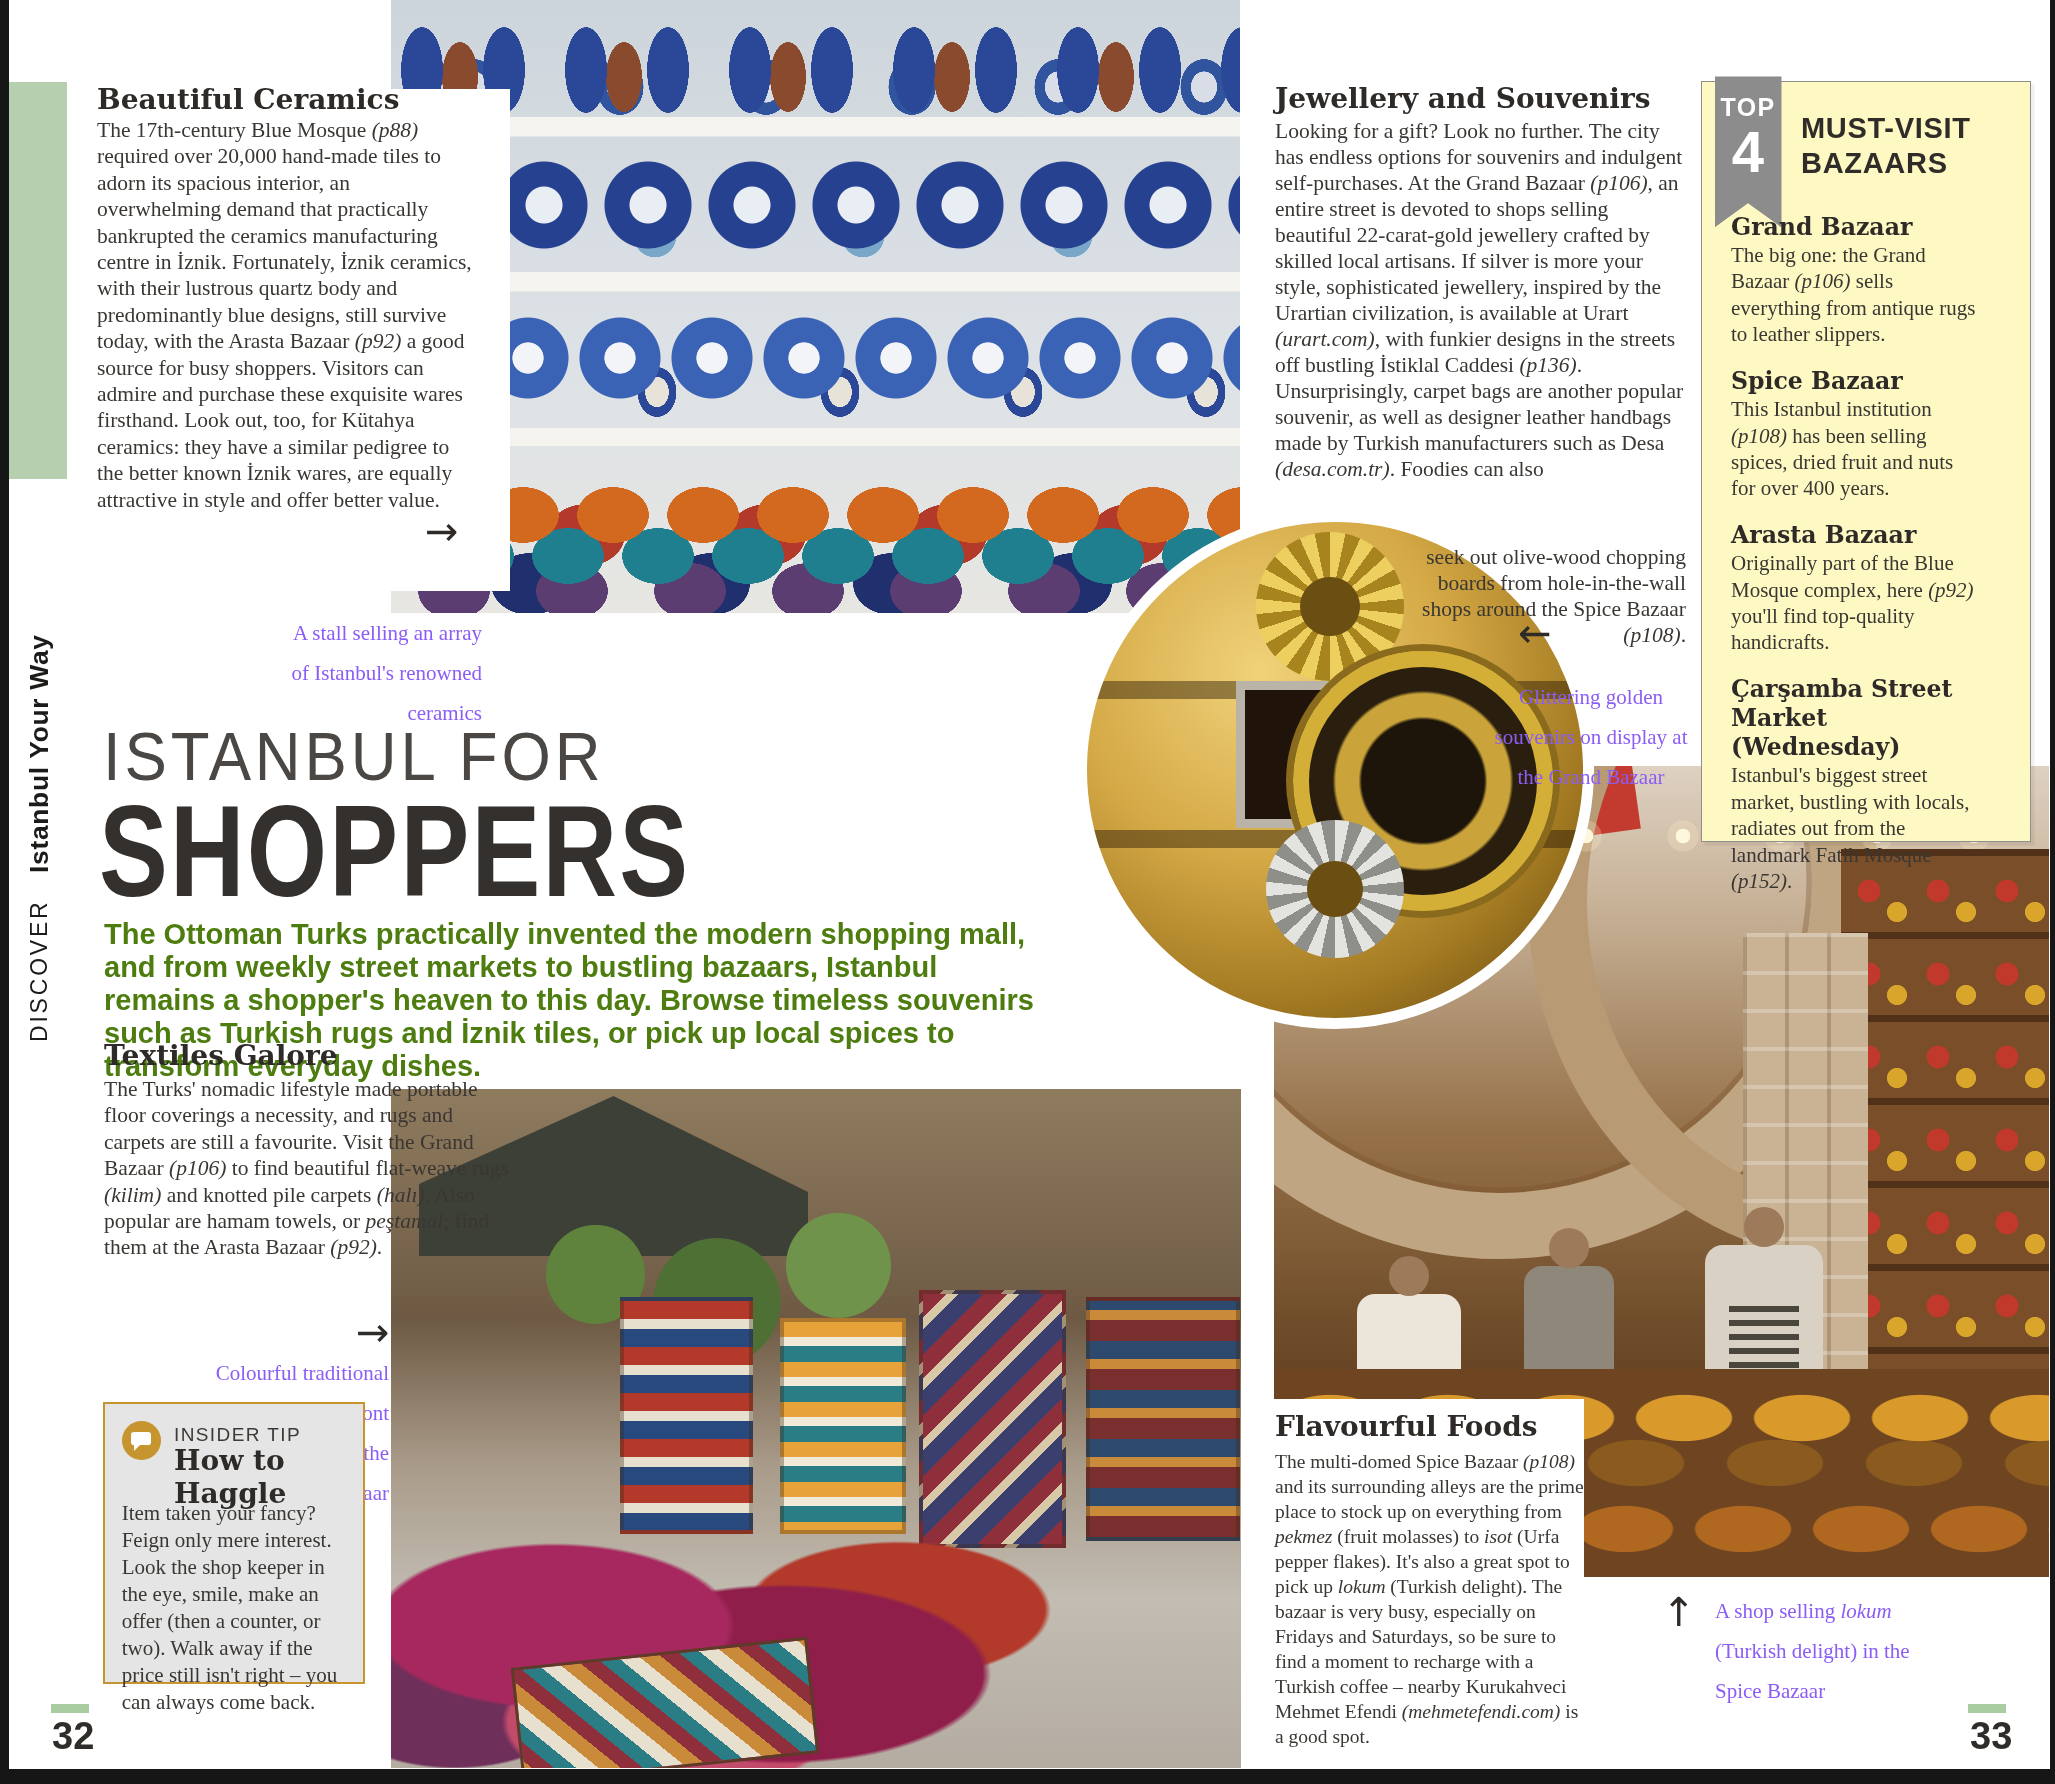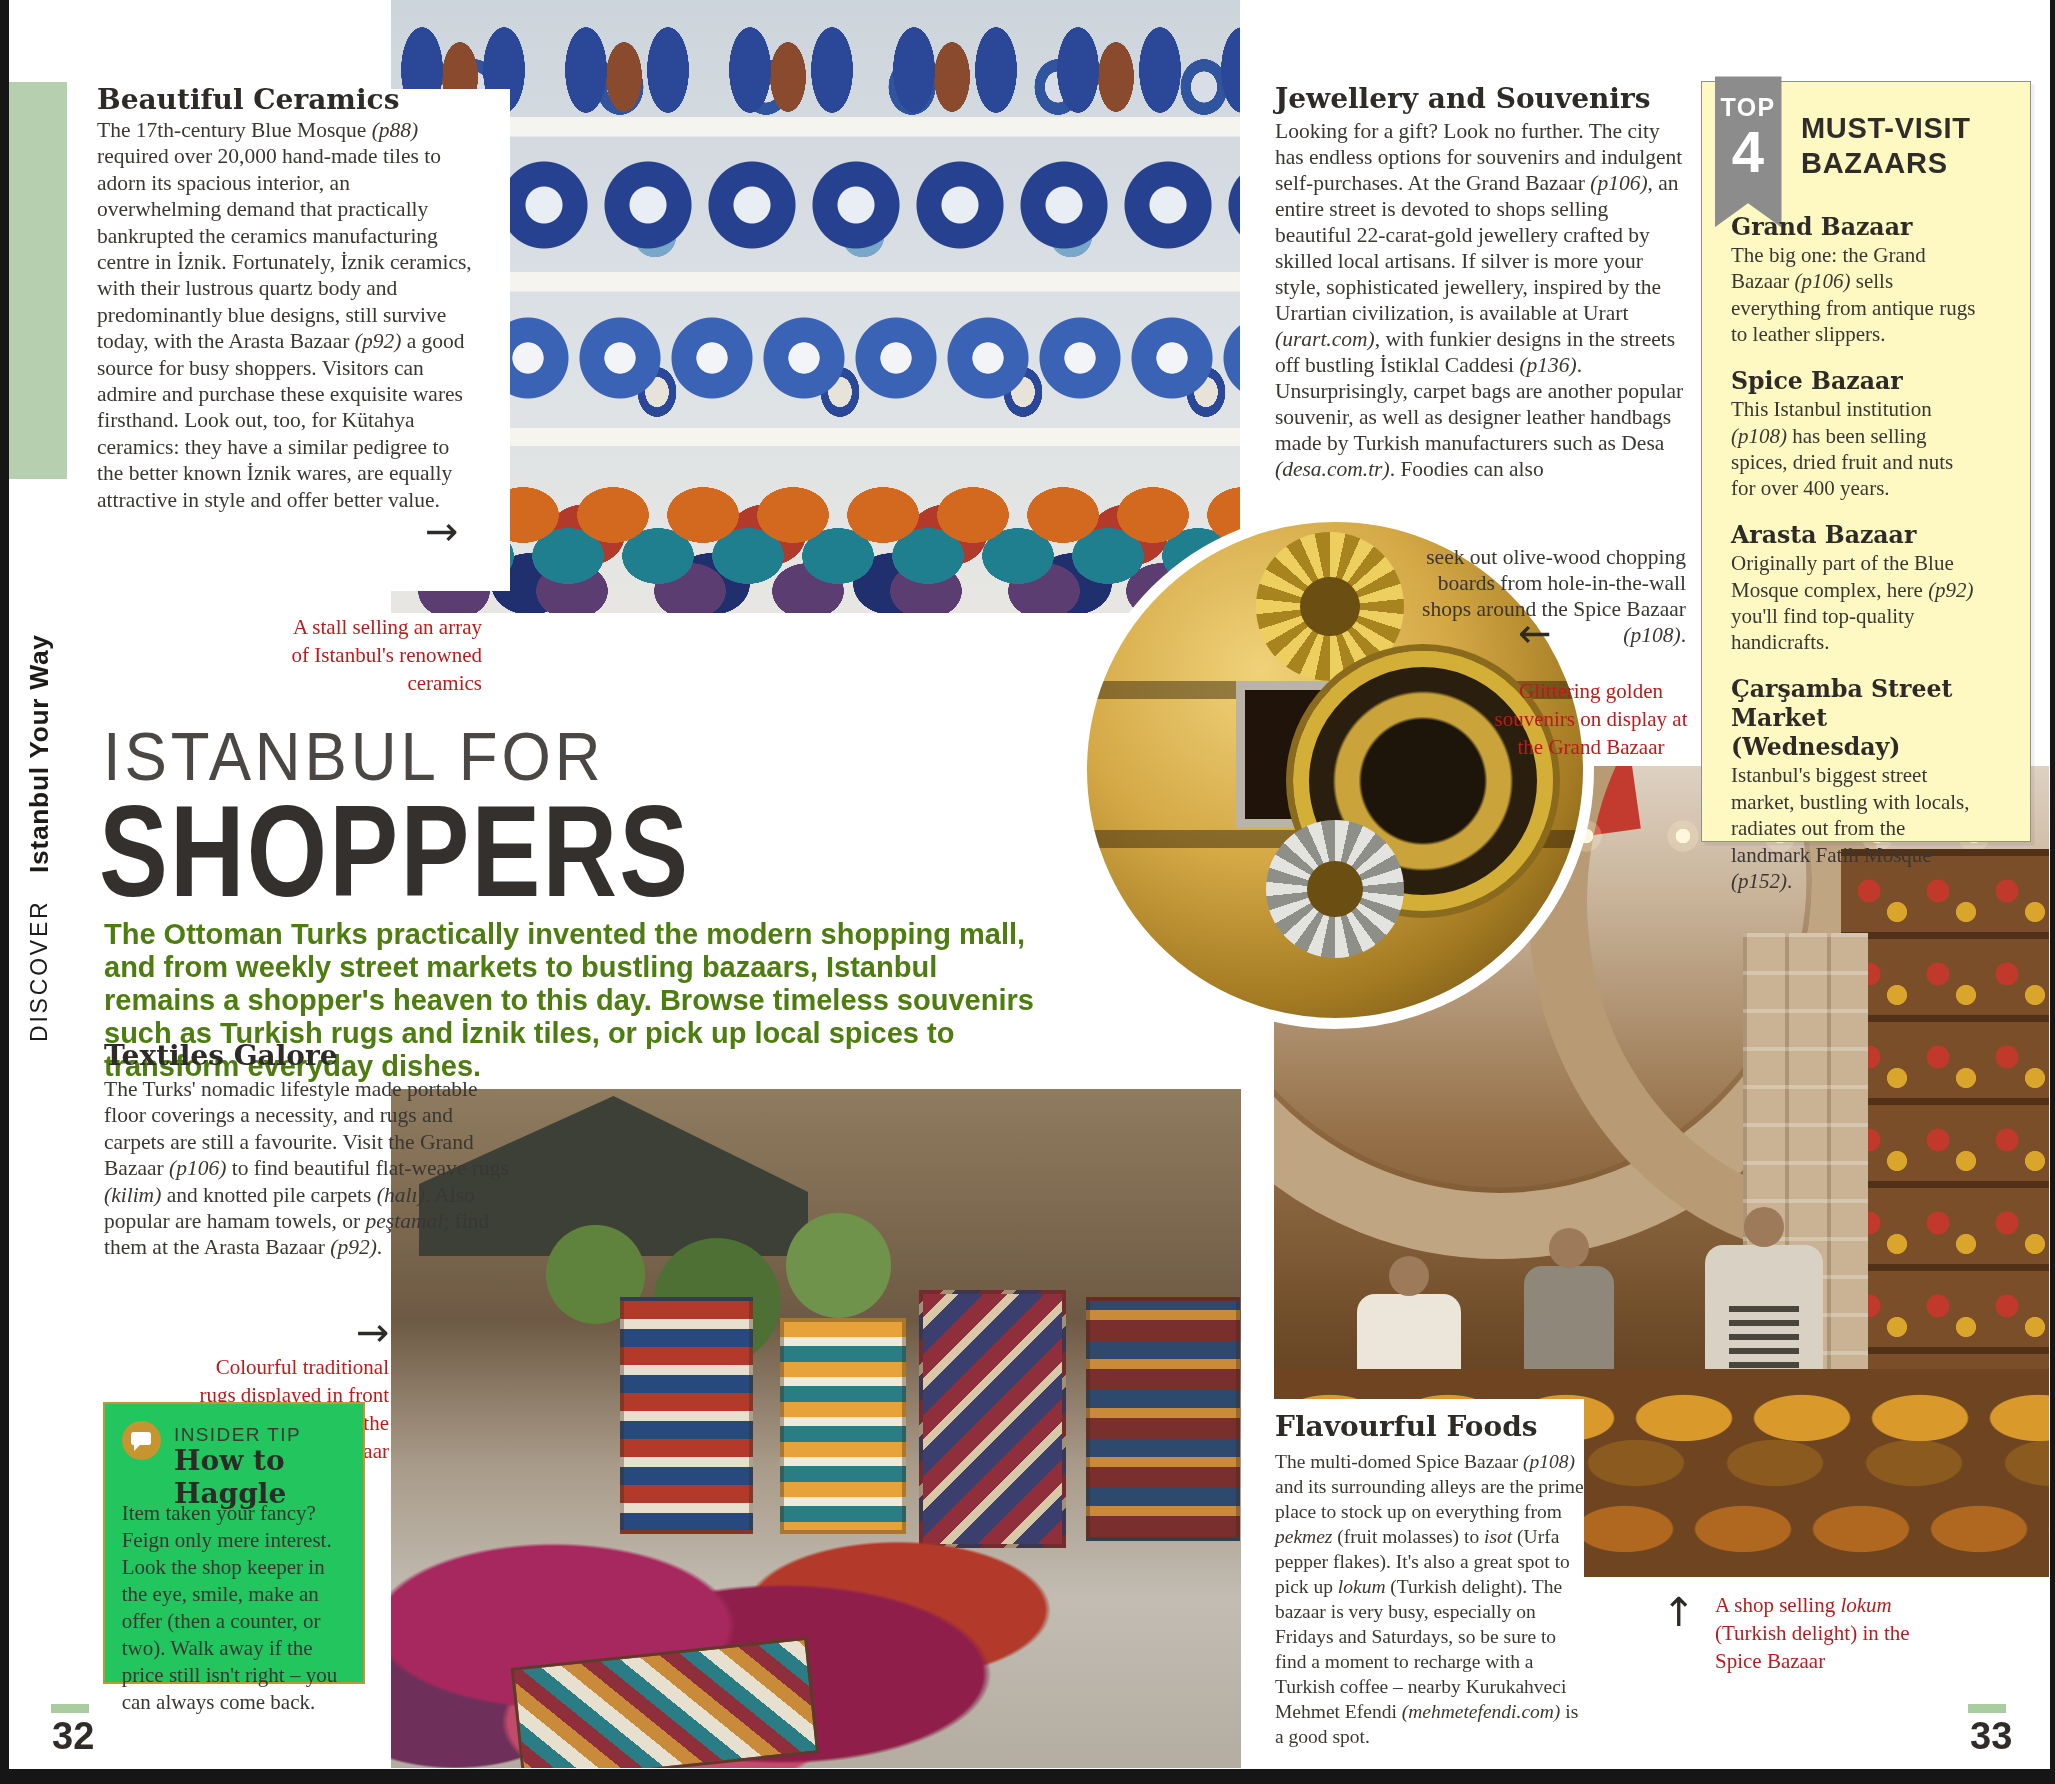--- a/index.html
+++ b/index.html
@@ -15,31 +15,31 @@
   .green-tab{left:9px;top:82px;width:58px;height:397px;background:#b5cfaf;}
   .spine{left:7px;top:486px;height:556px;width:64px;writing-mode:vertical-rl;transform:rotate(180deg);
          display:flex;align-items:center;font-family:"Liberation Sans",sans-serif;color:#1d1b19;}
   .spine-discover{font-size:23px;letter-spacing:2.8px;}
   .spine-title{font-size:26.4px;font-weight:bold;margin-inline-start:26.4px;letter-spacing:0.7px;}
   
   .h-sec{position:absolute;font-family:"DejaVu Serif",serif;font-weight:bold;font-size:28px;color:#2d2a27;}
   .body-txt{position:absolute;font-size:21.5px;line-height:26.4px;color:#3a3733;}
   .body-txt i{font-style:italic;}
   
-  .cap{position:absolute;font-size:21px;line-height:28px;color:#b91c1c;}
+  .cap{position:absolute;font-size:21px;line-height:40px;color:#8b5cf6;}
   .cap-arrow{position:absolute;font-family:"DejaVu Sans",sans-serif;font-size:40px;color:#2d2a27;line-height:40px;}
   
   .kicker{position:absolute;left:103px;top:717px;font-family:"Liberation Sans",sans-serif;
           font-size:69px;letter-spacing:4.2px;color:#4a4744;transform:scaleX(.92);transform-origin:left top;}
   .big-title{position:absolute;left:99px;top:777px;font-family:"Liberation Sans",sans-serif;font-weight:bold;
           font-size:129px;letter-spacing:2.8px;color:#34302d;transform:scaleX(.80);transform-origin:left top;}
   .intro{position:absolute;left:104px;top:918px;width:934px;font-family:"Liberation Sans",sans-serif;
          font-weight:bold;font-size:29px;line-height:33px;color:#4d7c0f;}
   
-  .tip-box{left:103px;top:1402px;width:258px;height:278px;border:2.8px solid #c6952f;background:#22c55e;}
+  .tip-box{left:103px;top:1402px;width:258px;height:278px;border:2.8px solid #c6952f;background:#e5e5e5;}
   .tip-icon{position:absolute;left:16.7px;top:16.7px;width:39px;height:39px;border-radius:50%;background:#c6952f;}
   .tip-bubble{position:absolute;left:9.7px;top:11px;width:19.5px;height:13.2px;background:#fff;border-radius:2.8px;}
   .tip-bubble:after{content:"";position:absolute;left:2.8px;top:11.8px;border:4.9px solid transparent;border-top-color:#fff;border-left-color:#fff;}
   .tip-eyebrow{position:absolute;left:69px;top:19.5px;font-family:"Liberation Sans",sans-serif;font-size:19px;letter-spacing:1.4px;color:#3d3a36;}
   .tip-title{position:absolute;left:69px;top:40px;font-family:"DejaVu Serif",serif;font-weight:bold;font-size:28px;}
   .tip-body{left:16.7px;top:96px;width:224px;font-size:21px;line-height:27px;}
   
   .top4{left:1701px;top:81px;width:328px;height:759px;background:#fef9c3;border:1.4px solid #8f8f8f;box-shadow:3.5px 3.5px 0 rgba(0,0,0,.06);}
   .ribbon{position:absolute;left:12.5px;top:-5.6px;width:67px;height:151px;background:#8c8c8c;
           clip-path:polygon(0 0,100% 0,100% 100%,50% 84%,0 100%);text-align:center;color:#fff;

